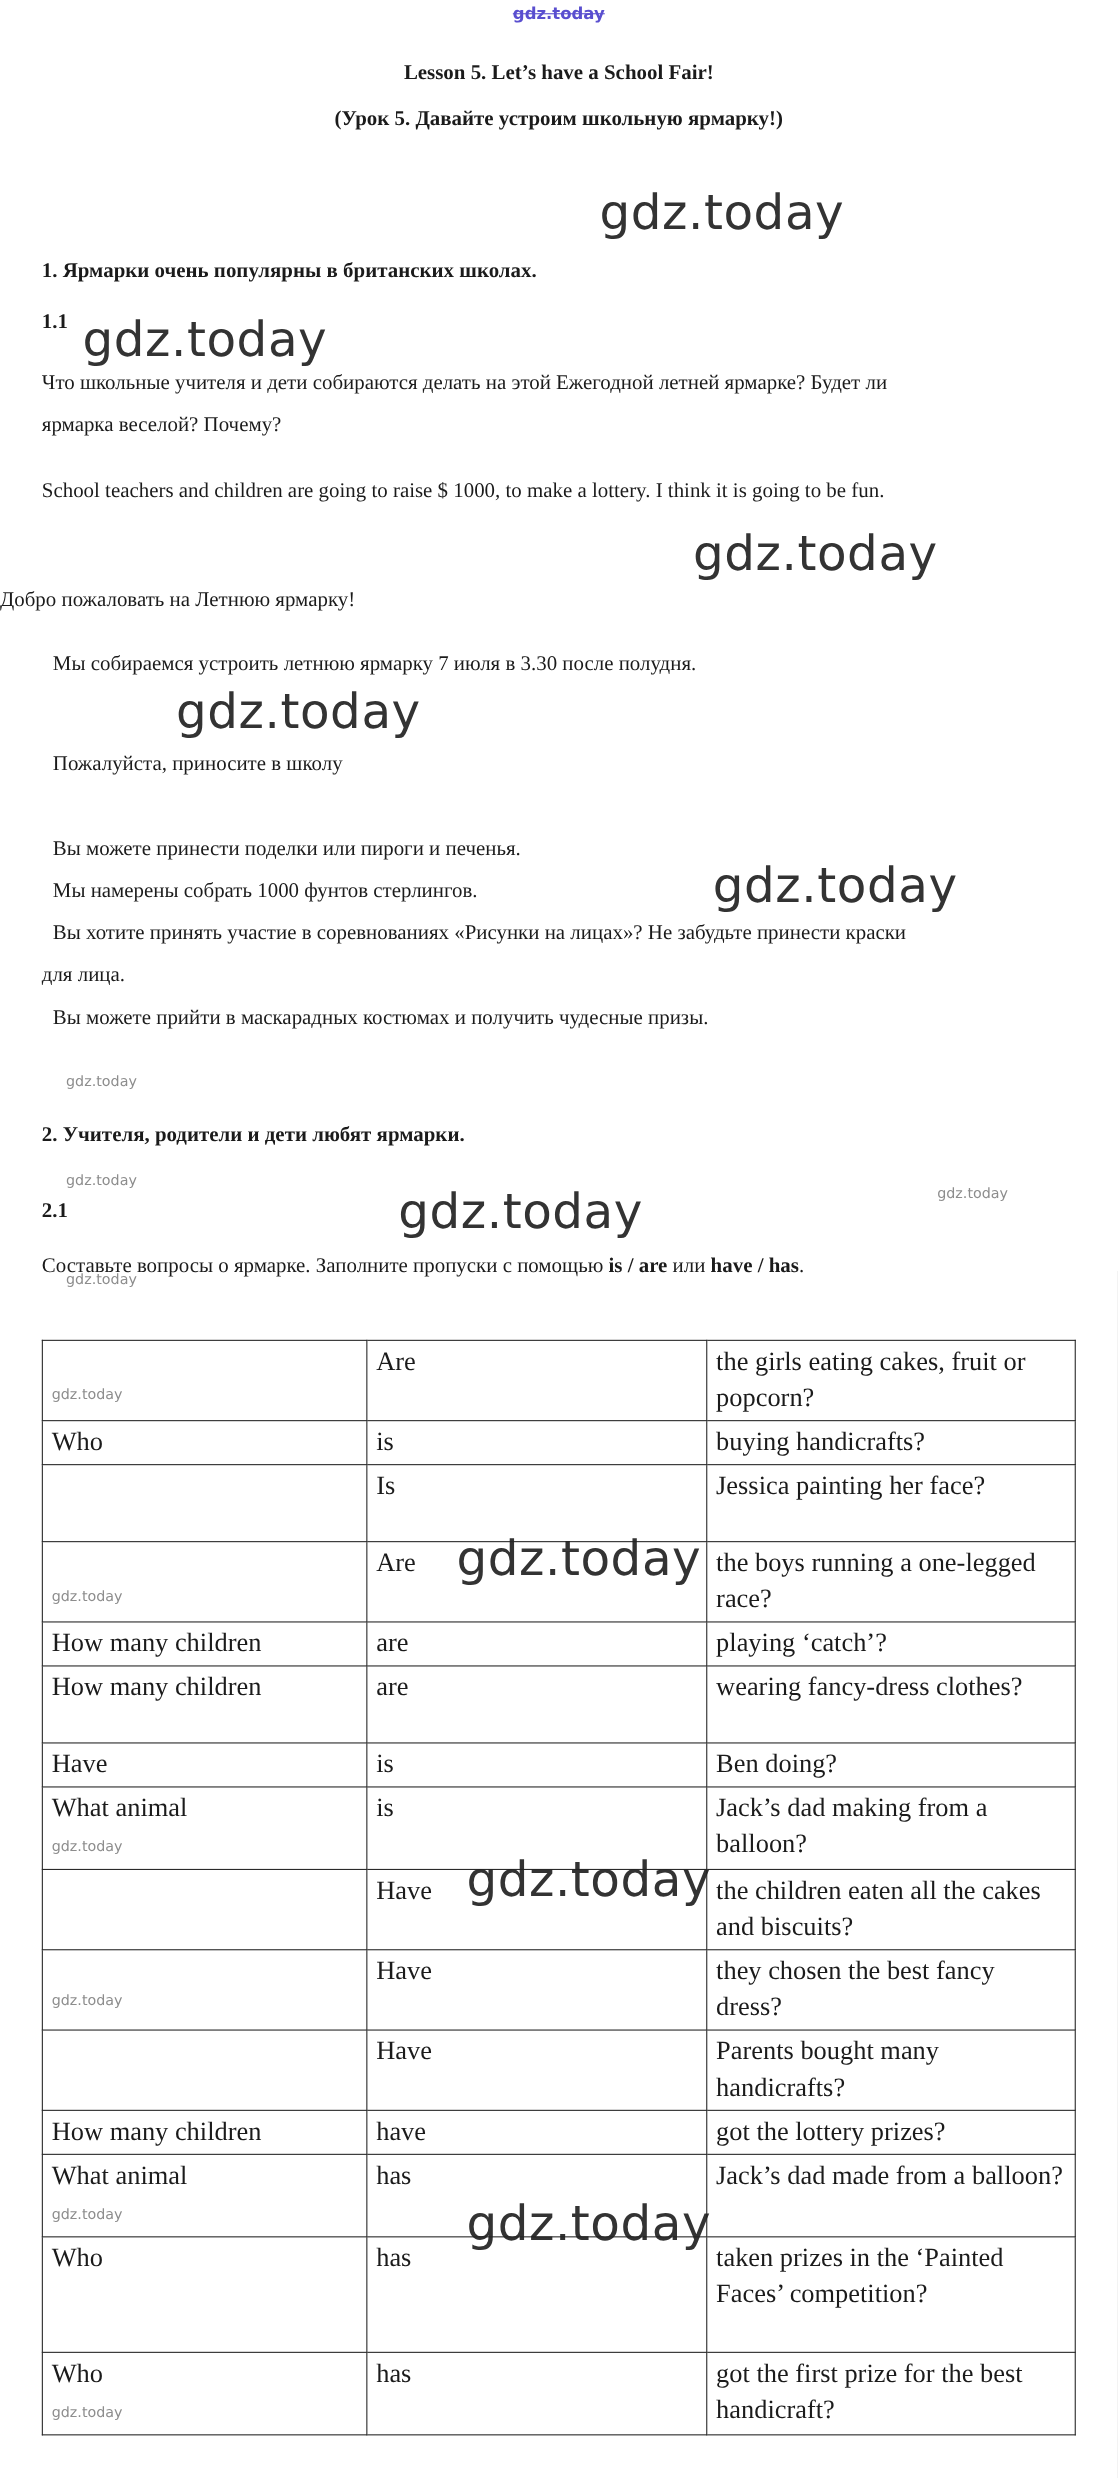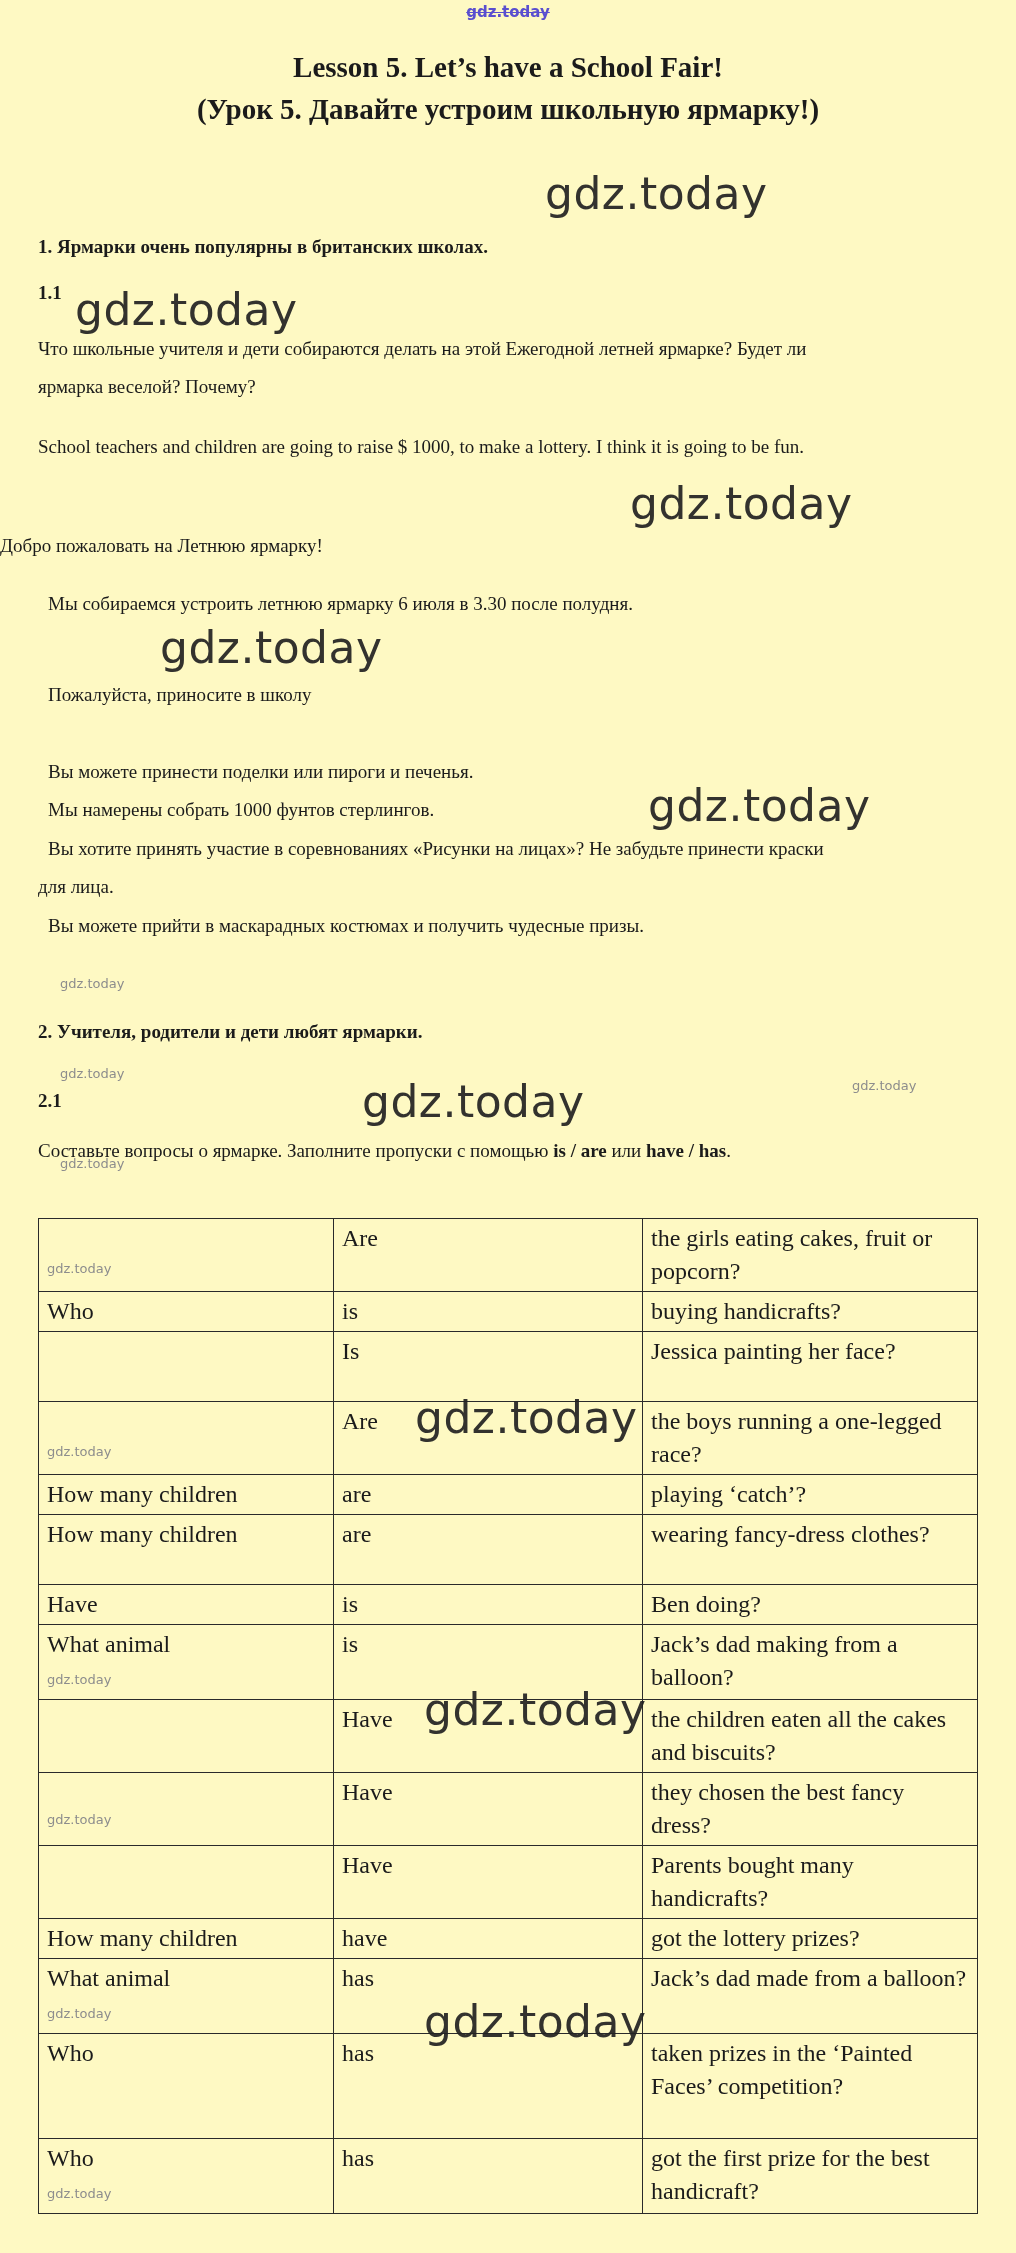--- a/index.html
+++ b/index.html
@@ -1,31 +1,31 @@
 <!DOCTYPE html>
 <html><head>
 <meta charset="utf-8">
 <style>
   html,body{margin:0;padding:0;background:#e9e9e9;}
   .page{
     position:relative;
     width:1016px;height:2253px;
-    background:#fef9c3;
+    background:#ffffff;
     font-family:"Liberation Serif", serif;
     color:#1b1b1b;
     overflow:hidden;
     margin:0 auto;
   }
   .abs{position:absolute;}
   .body-text{font-size:19px;line-height:38px;}
   .indent{text-indent:10px;}
   .bold{font-weight:bold;}
   .center{text-align:left;}
 
-  .title-block{top:46px;left:0;width:1016px;text-align:center;font-weight:bold;font-size:29px;line-height:42px;}
+  .title-block{top:46px;left:0;width:1016px;text-align:center;font-weight:bold;font-size:19px;line-height:42px;}
 
   .wm-top{
     position:absolute;top:3px;left:0;width:1016px;text-align:center;
     font-family:"DejaVu Sans", sans-serif;font-size:15px;font-weight:bold;
     color:#5a4fcf;z-index:6;text-decoration:line-through;
   }
   .wm-big{
     position:absolute;
     font-family:"DejaVu Sans", sans-serif;
     font-size:44px;font-weight:400;letter-spacing:.5px;
@@ -80,21 +80,21 @@
   <div class="wm-small wm-s-abs" style="left:852px;top:1078px">gdz.today</div>
   <div class="wm-small wm-s-abs" style="left:60px;top:1156px">gdz.today</div>
 
   <div class="abs body-text bold" style="left:38px;top:228px">1. Ярмарки очень популярны в британских школах.</div>
   <div class="abs body-text bold" style="left:38px;top:274px">1.1</div>
 
   <div class="abs body-text" style="left:38px;top:330px;width:800px">Что школьные учителя и дети собираются делать на этой Ежегодной летней ярмарке? Будет ли ярмарка веселой? Почему?</div>
   <div class="abs body-text" style="left:38px;top:428px;width:800px">School teachers and children are going to raise $ 1000, to make a lottery. I think it is going to be fun.</div>
   <div class="abs body-text center" style="left:0;top:527px;width:890px">Добро пожаловать на Летнюю ярмарку!</div>
 
-  <div class="abs body-text indent" style="left:38px;top:585px;width:760px">Мы собираемся устроить летнюю ярмарку 6 июля в 3.30 после полудня.</div>
+  <div class="abs body-text indent" style="left:38px;top:585px;width:760px">Мы собираемся устроить летнюю ярмарку 7 июля в 3.30 после полудня.</div>
   <div class="abs body-text indent" style="left:38px;top:676px;width:890px">Пожалуйста, приносите в школу</div>
   <div class="abs body-text indent" style="left:38px;top:753px;width:890px">Вы можете принести поделки или пироги и печенья.</div>
   <div class="abs body-text indent" style="left:38px;top:791px;width:890px">Мы намерены собрать 1000 фунтов стерлингов.</div>
   <div class="abs body-text indent" style="left:38px;top:830px;width:800px">Вы хотите принять участие в соревнованиях «Рисунки на лицах»? Не забудьте принести краски для лица.</div>
   <div class="abs body-text indent" style="left:38px;top:907px;width:740px">Вы можете прийти в маскарадных костюмах и получить чудесные призы.</div>
 
   <div class="abs body-text bold" style="left:38px;top:1013px">2. Учителя, родители и дети любят ярмарки.</div>
   <div class="abs body-text bold" style="left:38px;top:1082px">2.1</div>
 
   <div class="abs body-text" style="left:38px;top:1132px;width:820px">

